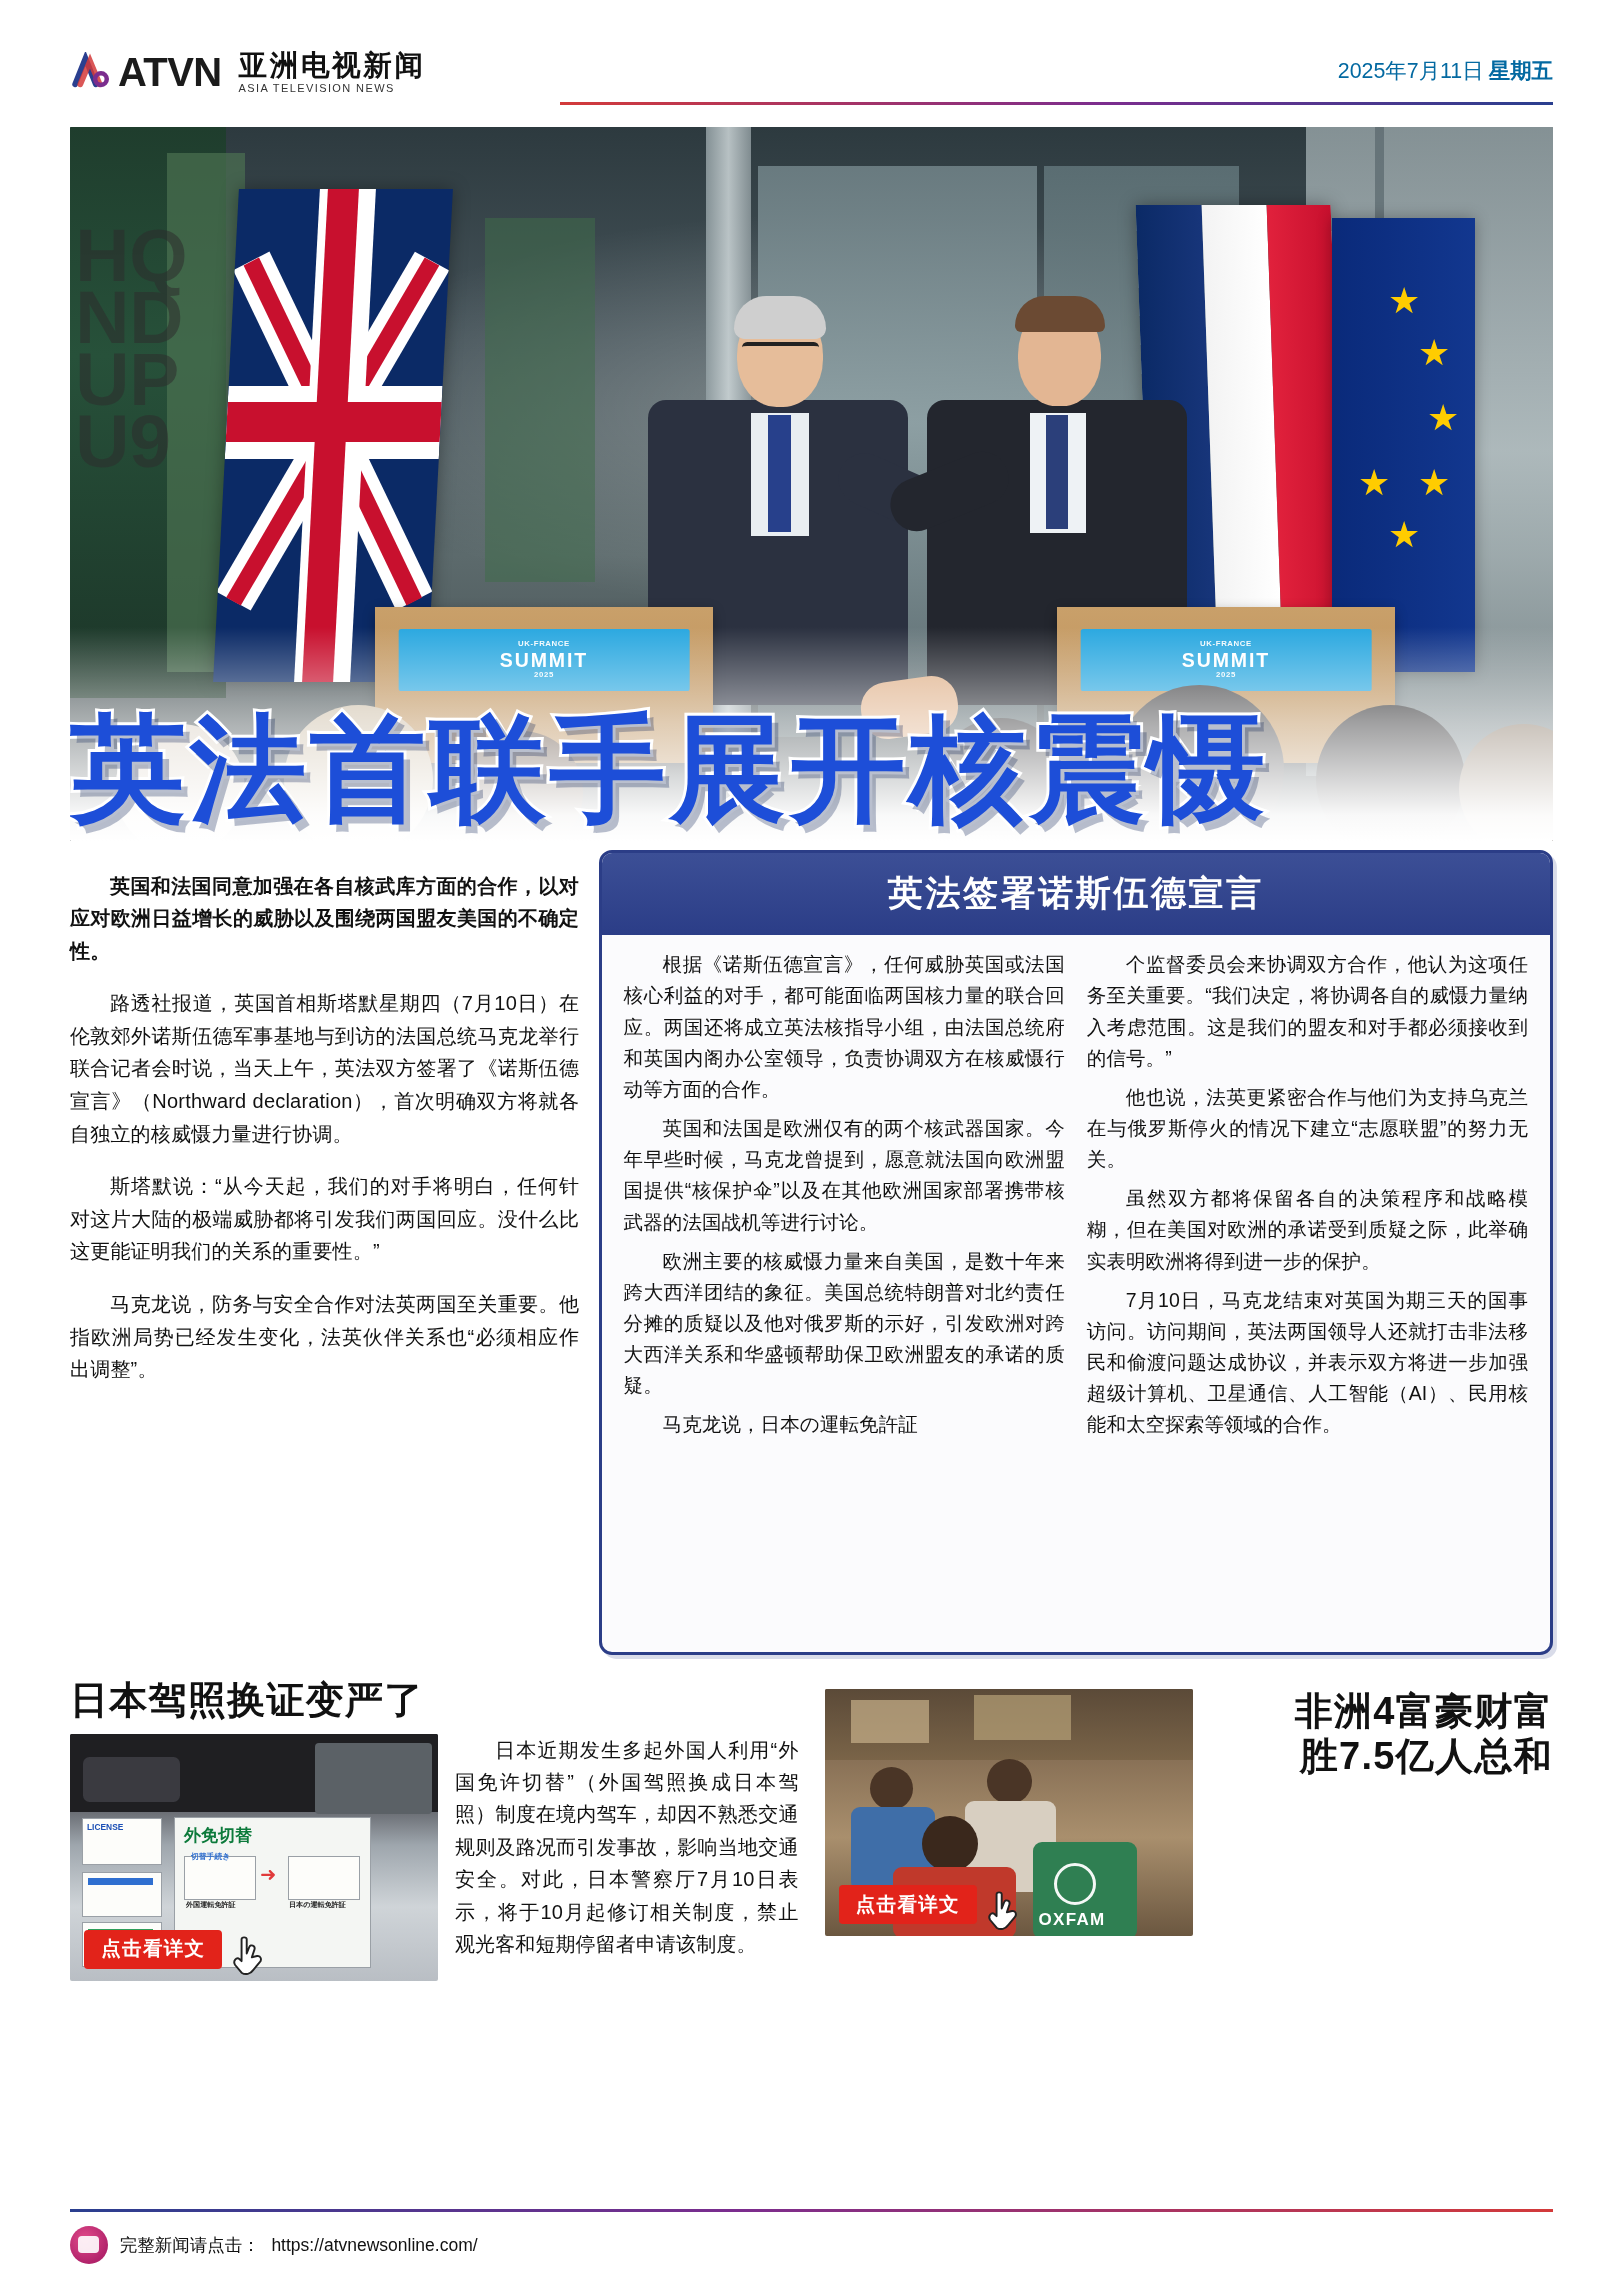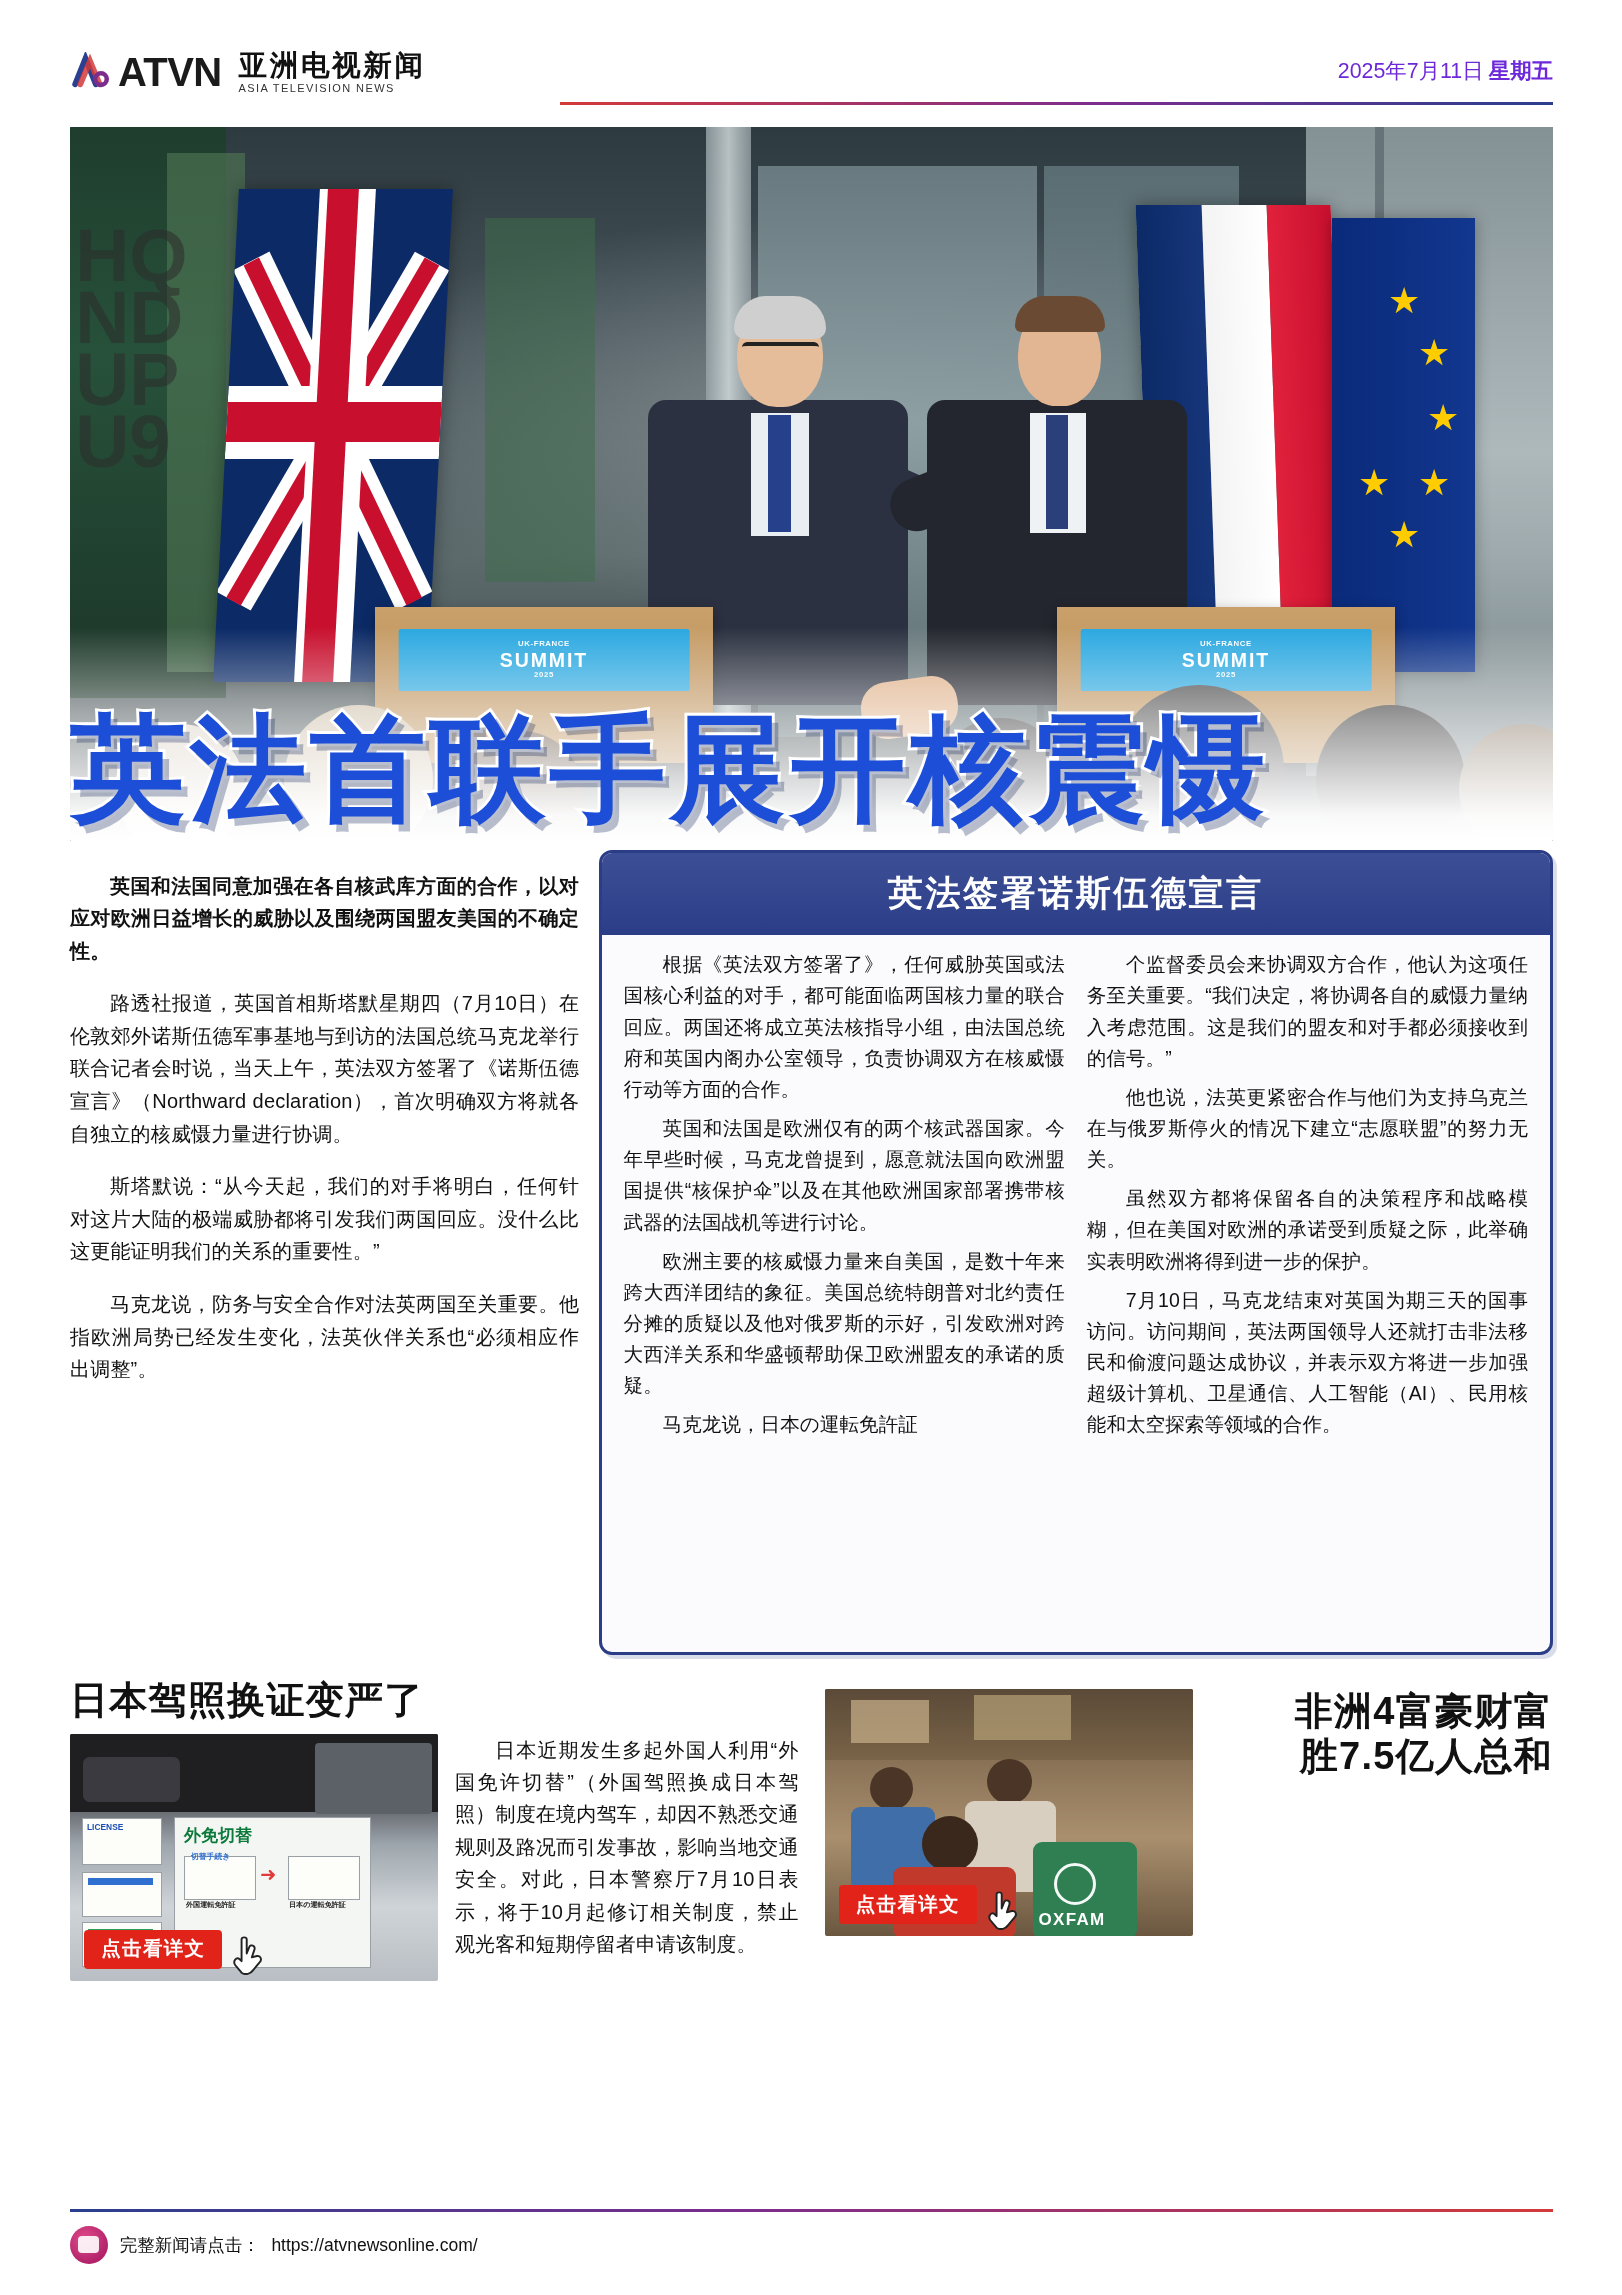--- a/index.html
+++ b/index.html
@@ -66,21 +66,21 @@
     color: #111;
   }
   .brand-cn-sub {
     font-size: 11px;
     letter-spacing: 1.4px;
     color: #333;
     margin-top: 2.6px;
   }
   .masthead-date {
     font-size: 21.4px;
-    color: #6d28d9;
+    color: #0369a1;
     white-space: nowrap;
     padding-bottom: 3.9px;
   }
   .masthead-date .weekday {
     font-weight: bold;
     margin-left: 5.2px;
   }
   .masthead-rule {
     position: absolute;
     left: 490px;
@@ -482,21 +482,21 @@
       <p class="lead">英国和法国同意加强在各自核武库方面的合作，以对应对欧洲日益增长的威胁以及围绕两国盟友美国的不确定性。</p>
       <p class="lp">路透社报道，英国首相斯塔默星期四（7月10日）在伦敦郊外诺斯伍德军事基地与到访的法国总统马克龙举行联合记者会时说，当天上午，英法双方签署了《诺斯伍德宣言》（Northward declaration），首次明确双方将就各自独立的核威慑力量进行协调。</p>
       <p class="lp">斯塔默说：“从今天起，我们的对手将明白，任何针对这片大陆的极端威胁都将引发我们两国回应。没什么比这更能证明我们的关系的重要性。”</p>
       <p class="lp">马克龙说，防务与安全合作对法英两国至关重要。他指欧洲局势已经发生变化，法英伙伴关系也“必须相应作出调整”。</p>
     </div>
 
     <div class="panel">
       <div class="panel-head">英法签署诺斯伍德宣言</div>
       <div class="panel-body">
         <div class="col">
-          <p class="pp">根据《英法双方签署了》，任何威胁英国或法国核心利益的对手，都可能面临两国核力量的联合回应。两国还将成立英法核指导小组，由法国总统府和英国内阁办公室领导，负责协调双方在核威慑行动等方面的合作。</p>
+          <p class="pp">根据《诺斯伍德宣言》，任何威胁英国或法国核心利益的对手，都可能面临两国核力量的联合回应。两国还将成立英法核指导小组，由法国总统府和英国内阁办公室领导，负责协调双方在核威慑行动等方面的合作。</p>
           <p class="pp">英国和法国是欧洲仅有的两个核武器国家。今年早些时候，马克龙曾提到，愿意就法国向欧洲盟国提供“核保护伞”以及在其他欧洲国家部署携带核武器的法国战机等进行讨论。</p>
           <p class="pp">欧洲主要的核威慑力量来自美国，是数十年来跨大西洋团结的象征。美国总统特朗普对北约责任分摊的质疑以及他对俄罗斯的示好，引发欧洲对跨大西洋关系和华盛顿帮助保卫欧洲盟友的承诺的质疑。</p>
           <p class="pp">马克龙说，日本の運転免許証</p>
         </div>
         <div class="col">
           <p class="pp">个监督委员会来协调双方合作，他认为这项任务至关重要。“我们决定，将协调各自的威慑力量纳入考虑范围。这是我们的盟友和对手都必须接收到的信号。”</p>
           <p class="pp">他也说，法英更紧密合作与他们为支持乌克兰在与俄罗斯停火的情况下建立“志愿联盟”的努力无关。</p>
           <p class="pp">虽然双方都将保留各自的决策程序和战略模糊，但在美国对欧洲的承诺受到质疑之际，此举确实表明欧洲将得到进一步的保护。</p>
           <p class="pp">7月10日，马克龙结束对英国为期三天的国事访问。访问期间，英法两国领导人还就打击非法移民和偷渡问题达成协议，并表示双方将进一步加强超级计算机、卫星通信、人工智能（AI）、民用核能和太空探索等领域的合作。</p>
         </div>

